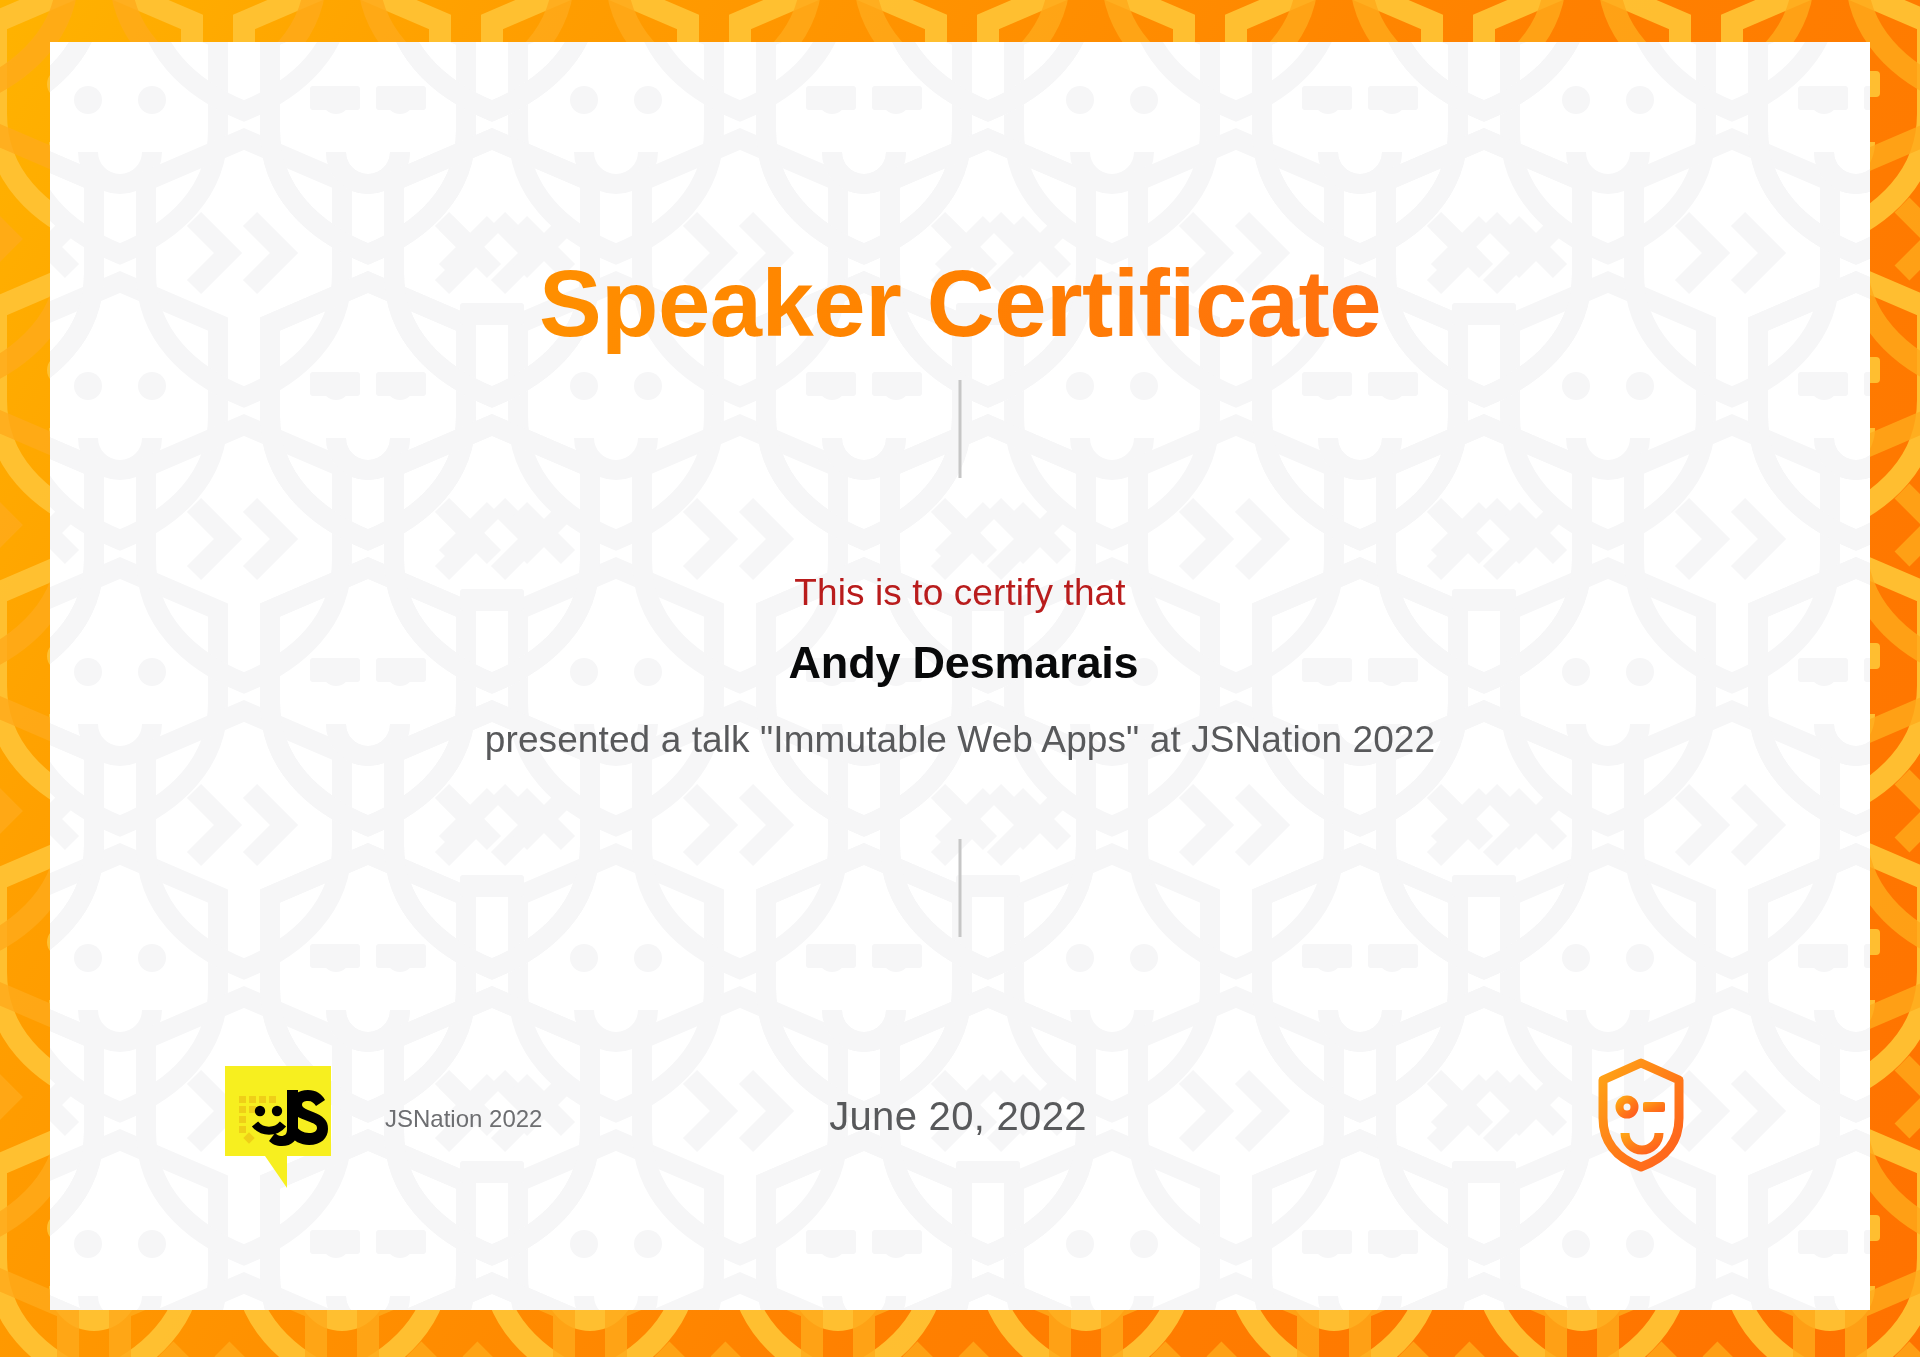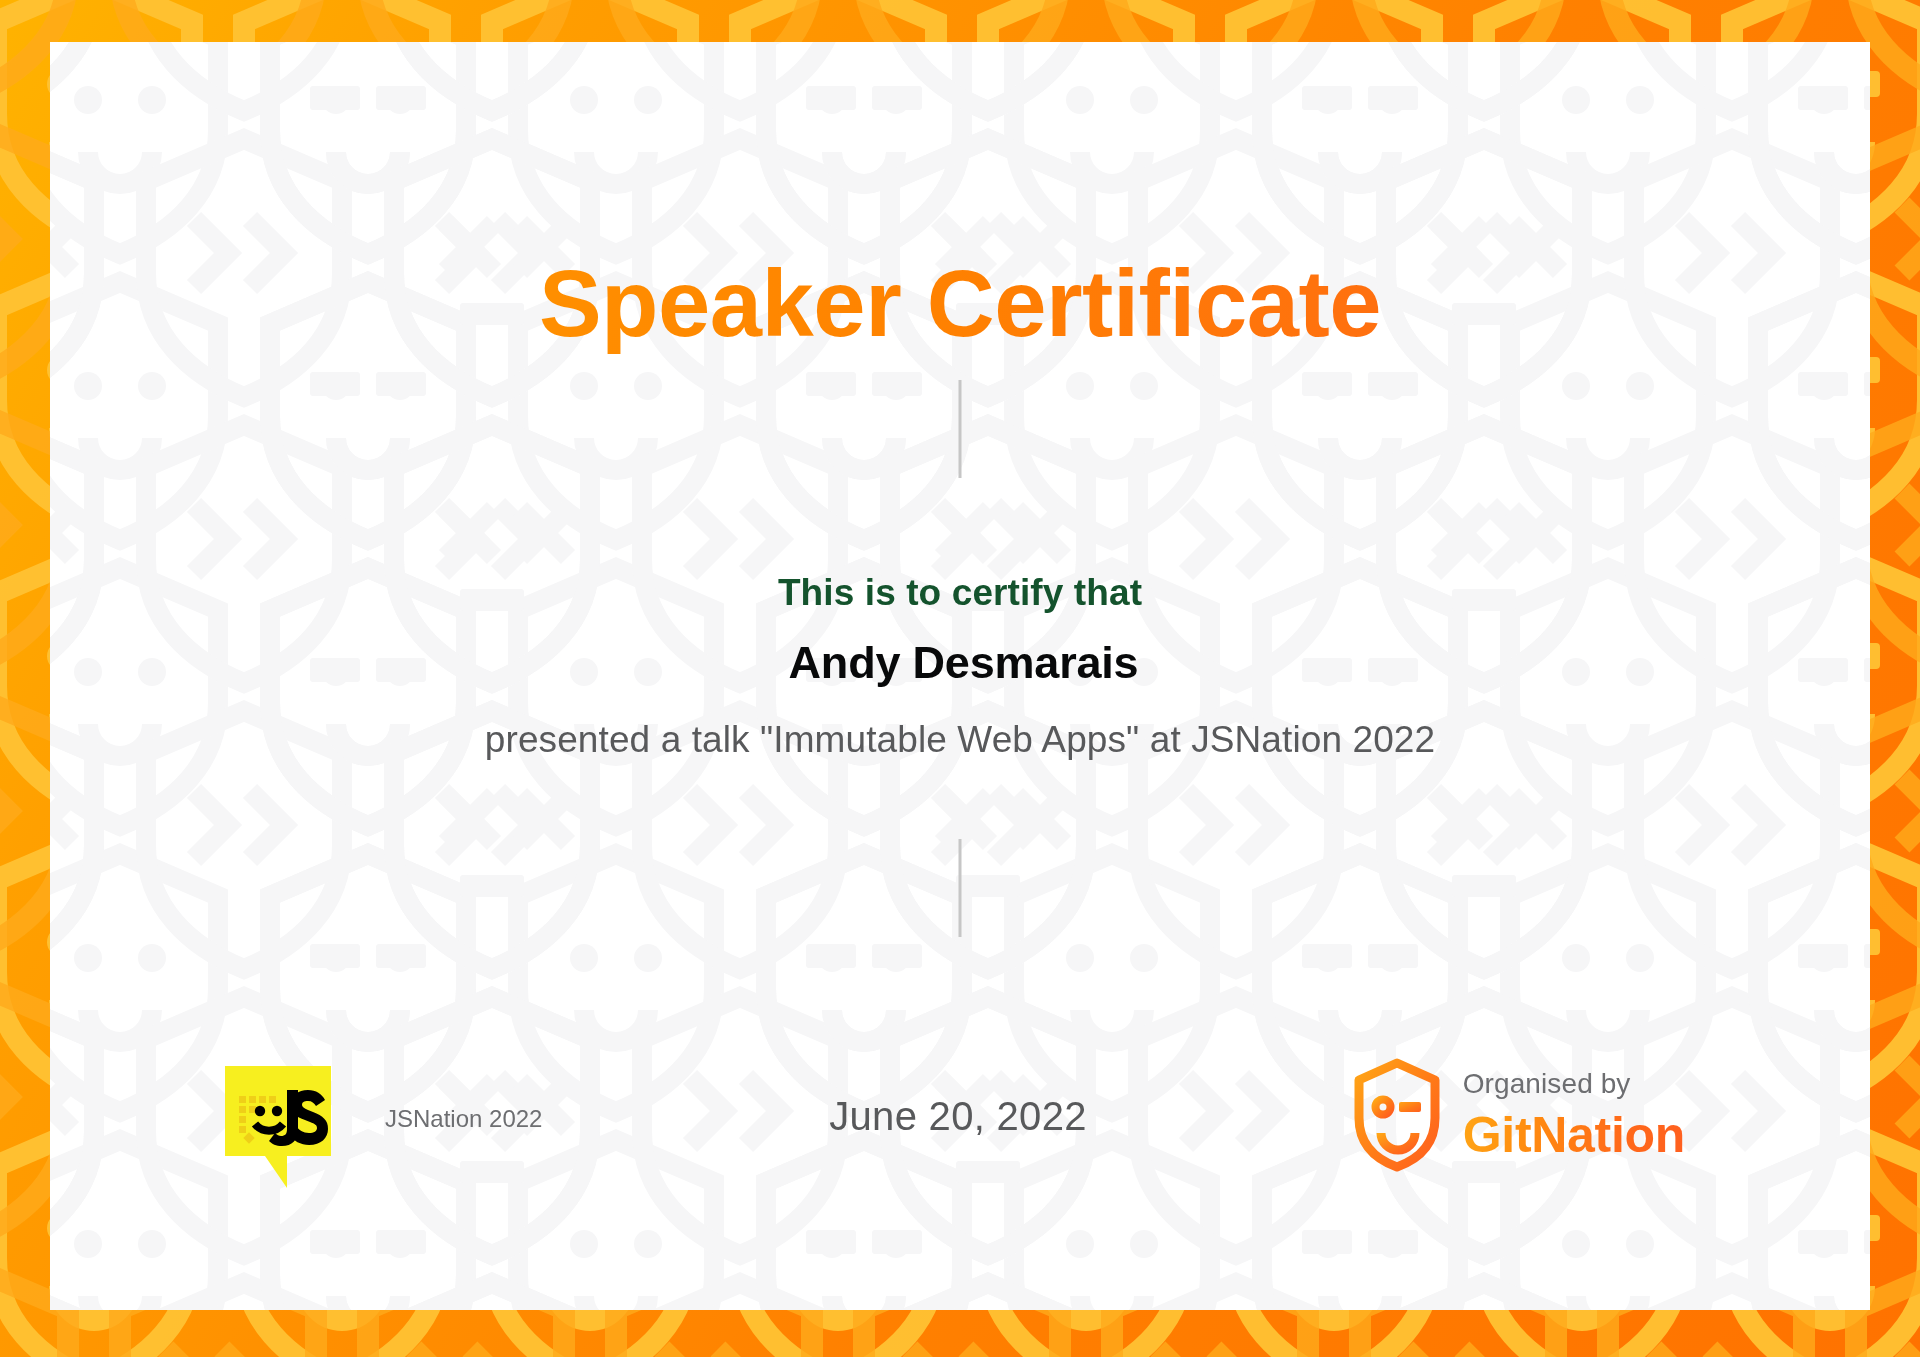--- a/index.html
+++ b/index.html
@@ -63,22 +63,22 @@
     transform:translateX(-50%);
   }
   .divider-top{top:338px;height:98px;}
   .divider-bottom{top:797px;height:98px;}
 
   
   .certify-line{
     position:absolute;left:0;right:0;top:530px;
     text-align:center;
     font-size:37px;
-    color:#14532d;
-    font-weight:bold;
+    color:#b91c1c;
+    font-weight:normal;
     letter-spacing:0.1px;
   }
   .recipient-name{
     position:absolute;left:0;right:0;top:595px;
     text-align:center;
     font-size:45px;
     font-weight:bold;
     color:#08090a;
     letter-spacing:-0.2px;
     margin-left:7px;
@@ -266,22 +266,18 @@
                   <stop offset="55%" stop-color="#ff7a18"></stop>
                   <stop offset="100%" stop-color="#ff5f1f"></stop>
                 </linearGradient>
               </defs>
               <path d="M44 5 L82 22 L82 60 C82 86 66 101 44 109 C22 101 6 86 6 60 L6 22 Z" fill="none" stroke="url(#gnShieldGrad)" stroke-width="9" stroke-linejoin="round"></path>
               <circle cx="30" cy="49" r="7.5" fill="none" stroke="url(#gnShieldGrad)" stroke-width="8"></circle>
               <rect x="46" y="44" width="22" height="10" rx="2" fill="url(#gnShieldGrad)"></rect>
               <path d="M28 75 A17 17 0 0 0 62 75" fill="none" stroke="url(#gnShieldGrad)" stroke-width="9" stroke-linecap="butt"></path>
             </svg>
           </div>
-          <div class="gn-text">
-            <div class="gn-organised">Organised by</div>
-            <div class="gn-name">GitNation</div>
-          </div>
         </div>
 
       </div>
     </div>
   </div>
 </div>
 
 </body></html>

